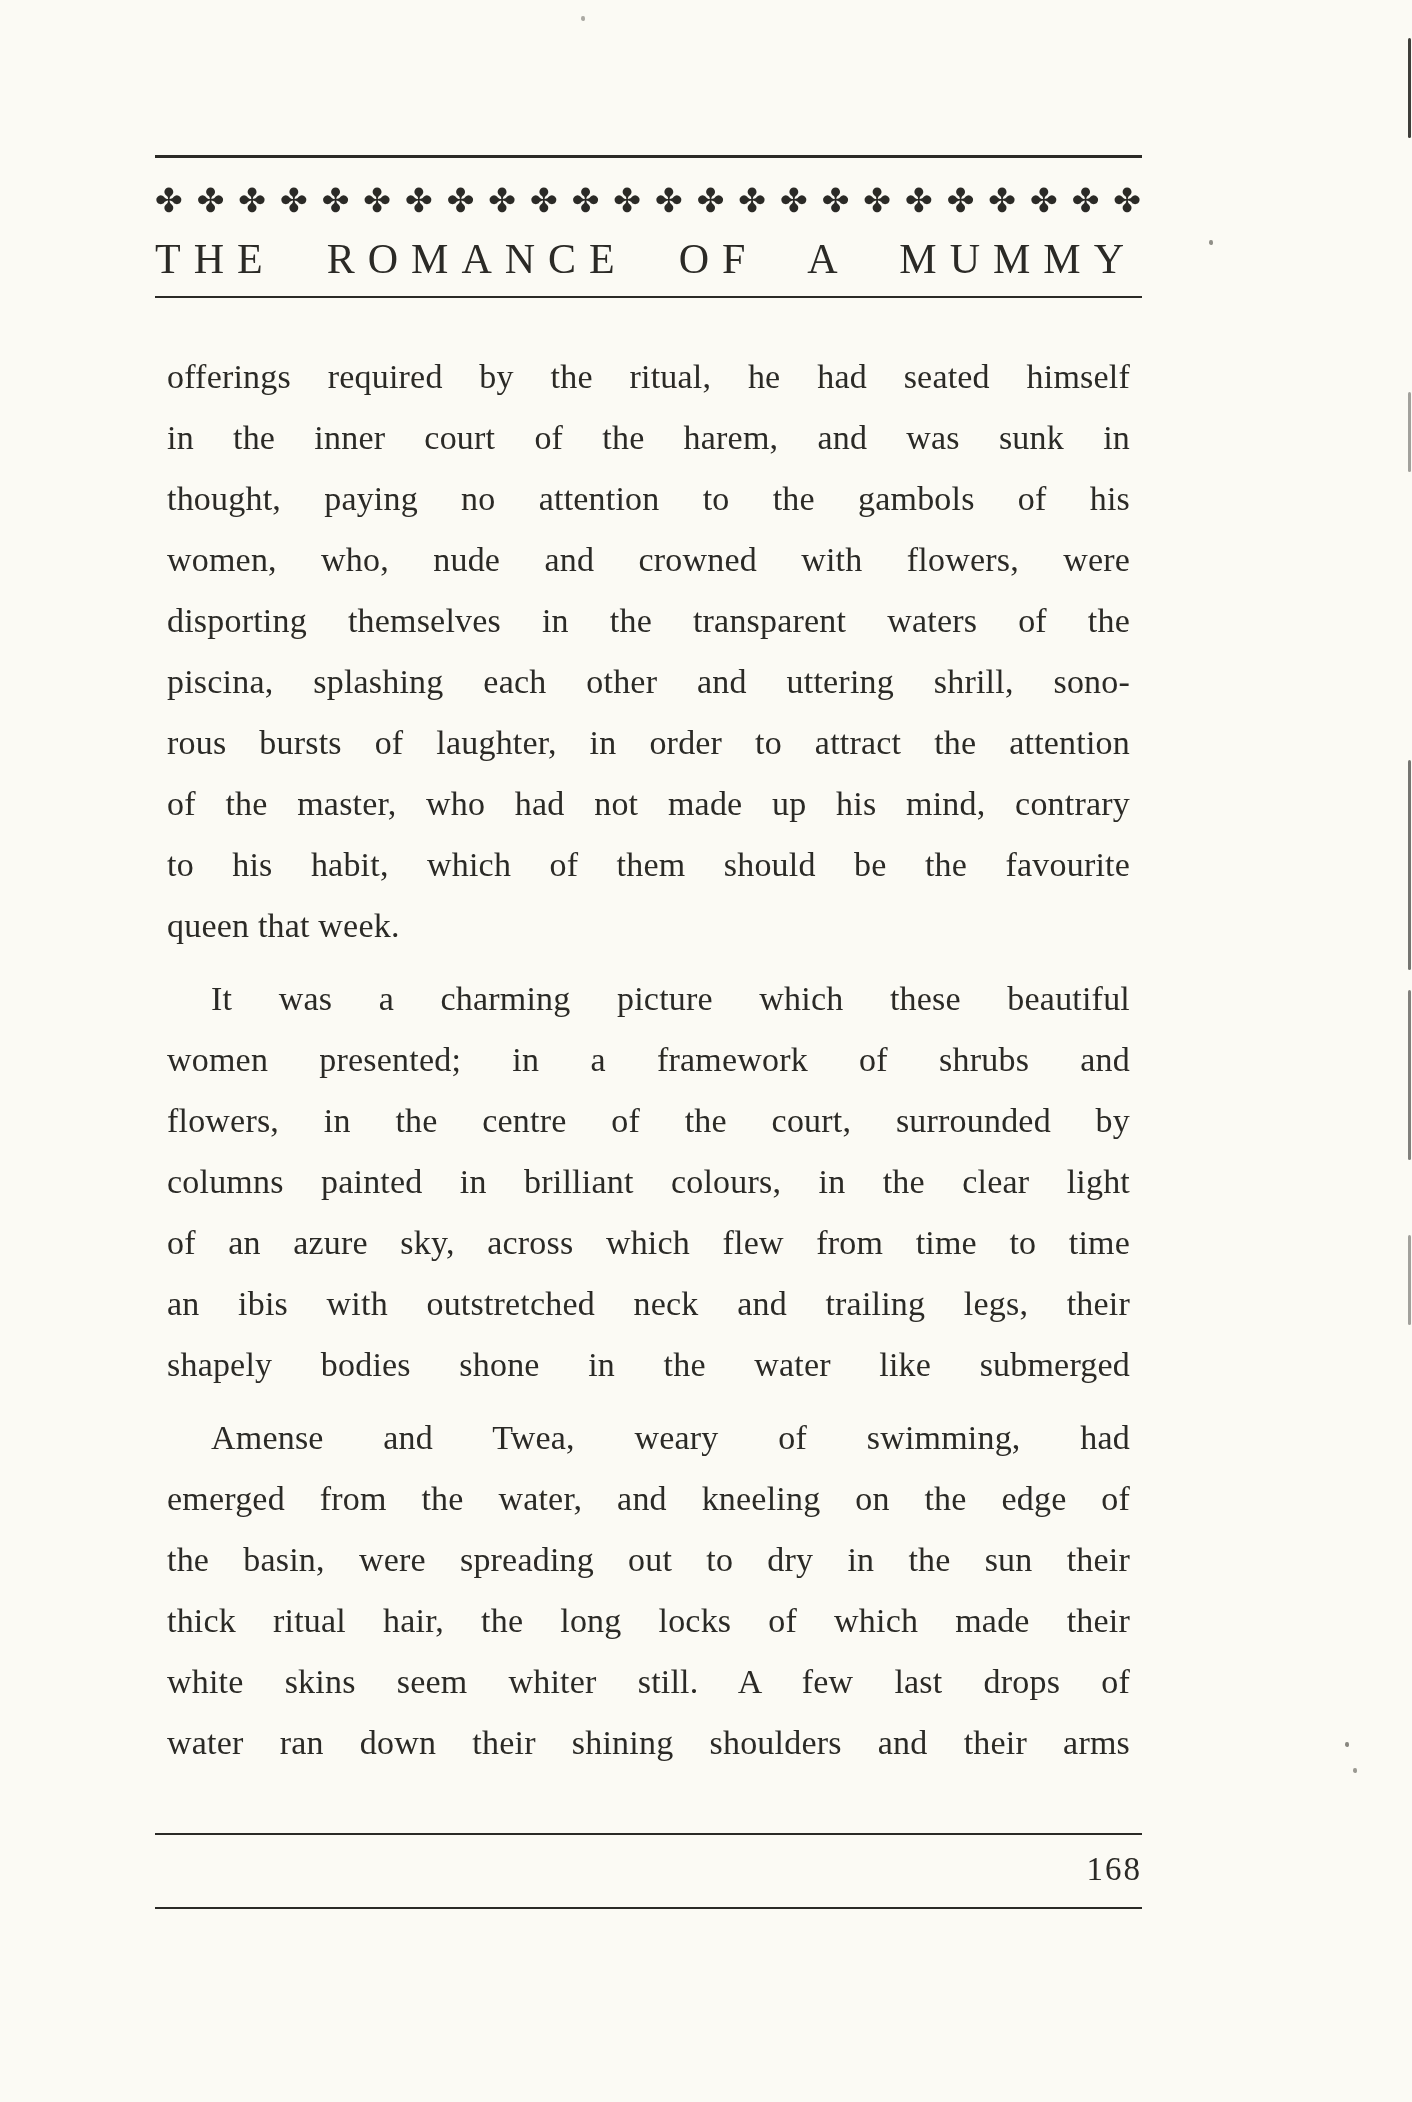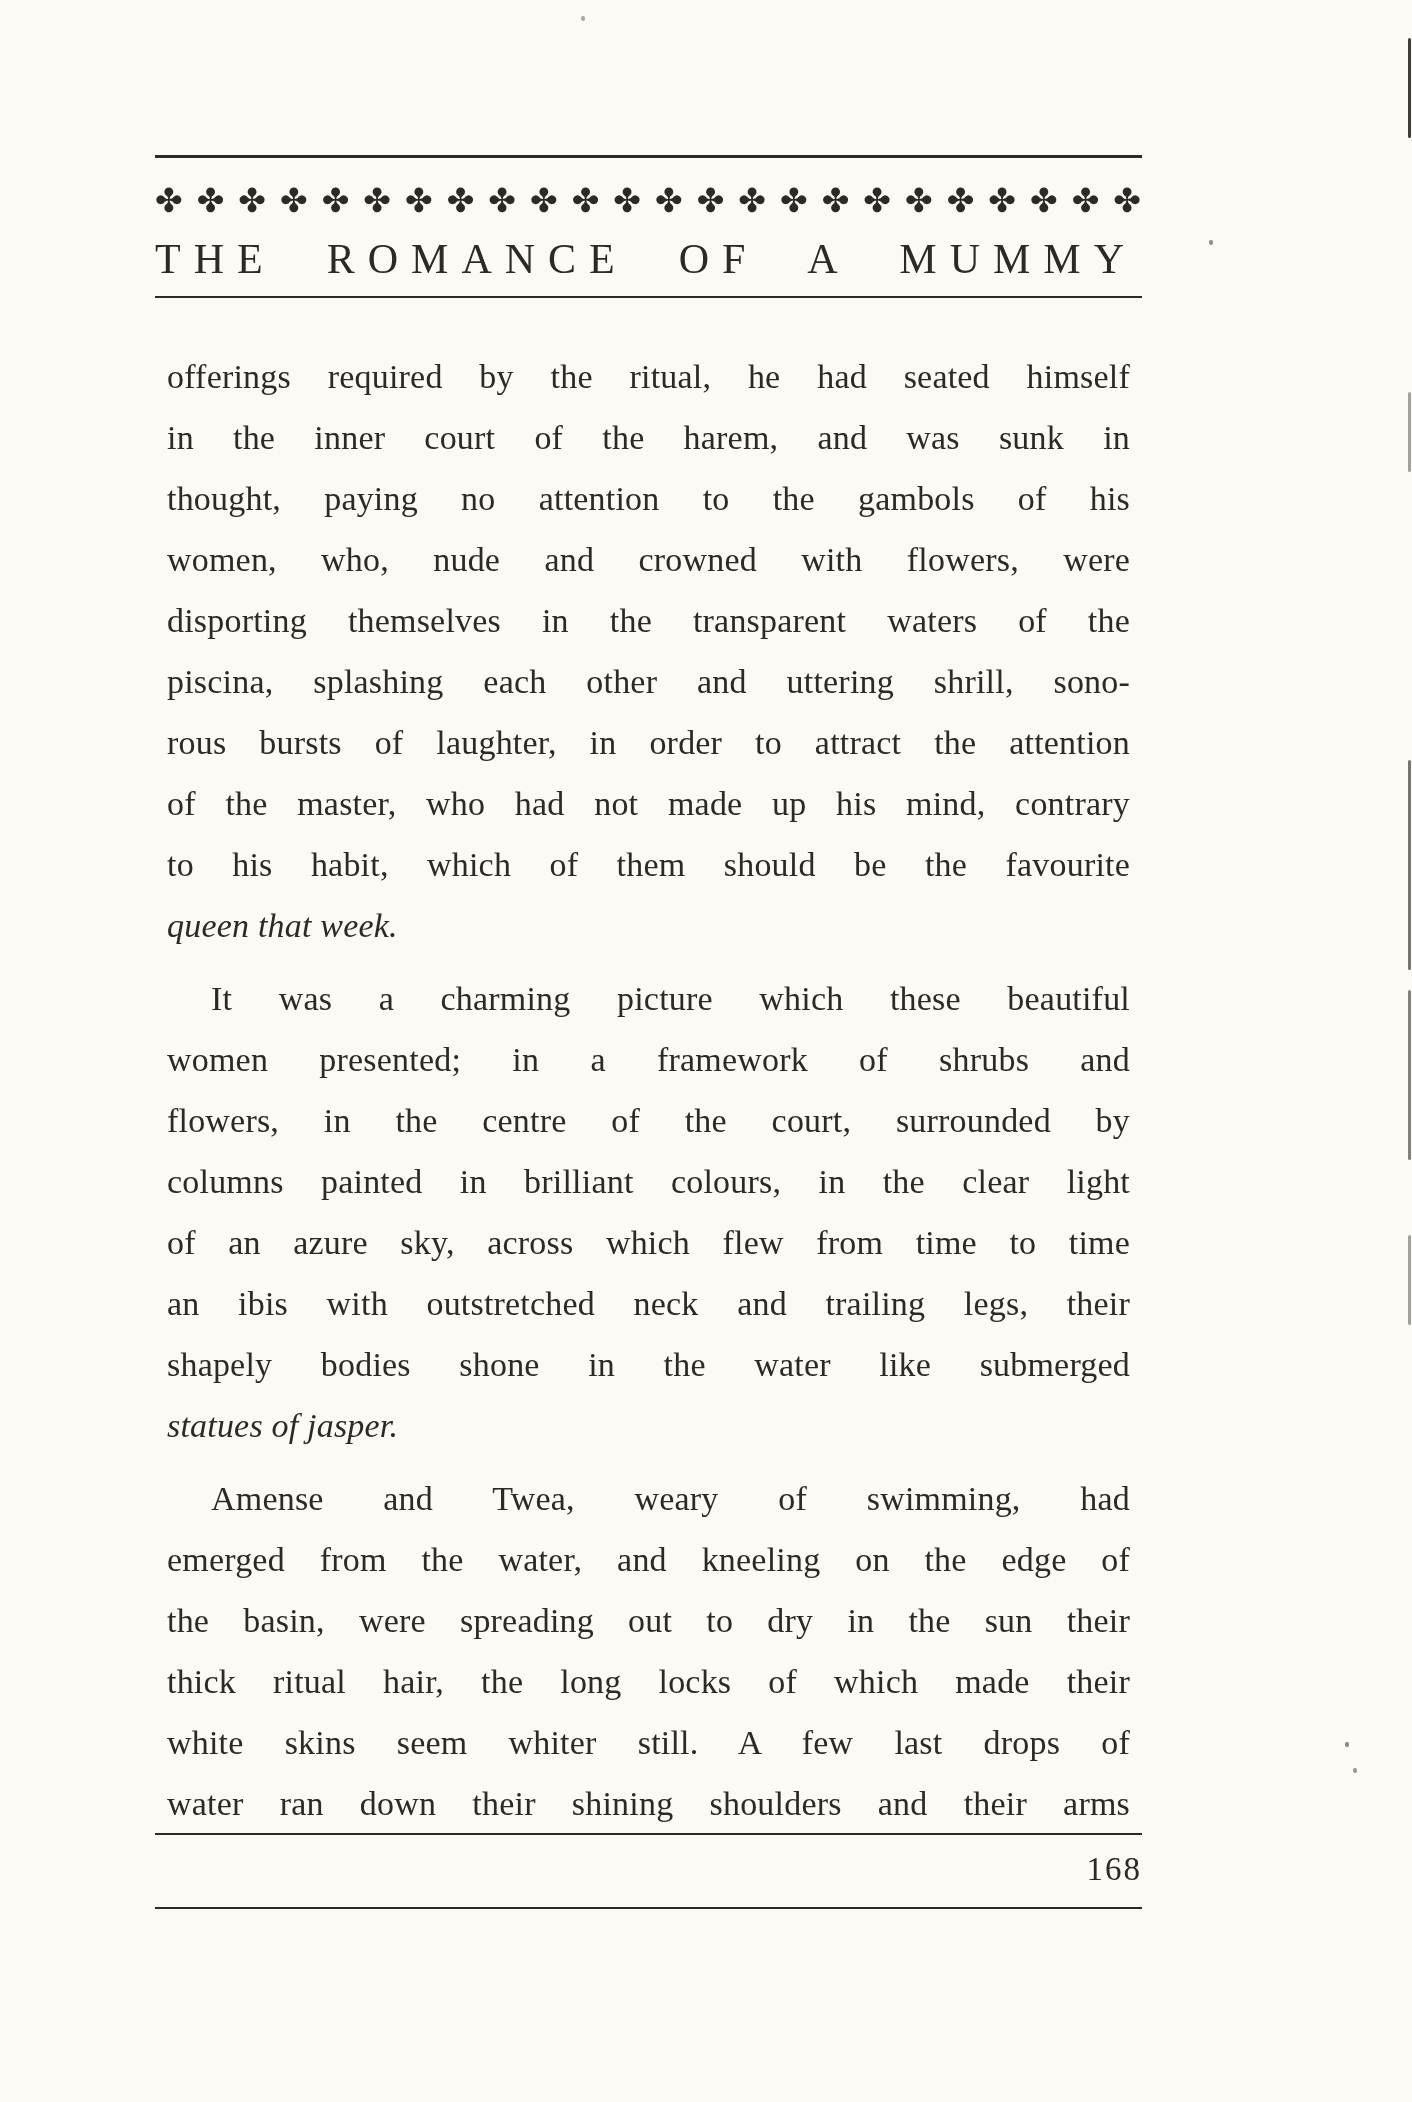--- a/index.html
+++ b/index.html
@@ -55,21 +55,21 @@
     letter-spacing: 0.2px;
   }
   .paragraph { margin: 12px; }
   .line {
     height: 61px;
     line-height: 61px;
     text-align: justify;
     text-align-last: justify;
     white-space: normal;
   }
-  .line.last   { text-align-last: left; font-style: italic; }
+  .line.last   { text-align-last: left; }
   .line.indent { text-indent: 44px; }
   .footer {
     position: absolute;
     left: 155px;
     top: 1833px;
     width: 987px;
   }
   .footer-rule-top    { height: 2px; }
   .page-number {
     margin-top: 14px;
@@ -123,21 +123,20 @@
           <div class="line last">queen that week.</div>
         </div>
         <div class="paragraph">
           <div class="line indent">It was a charming picture which these beautiful</div>
           <div class="line">women presented; in a framework of shrubs and</div>
           <div class="line">flowers, in the centre of the court, surrounded by</div>
           <div class="line">columns painted in brilliant colours, in the clear light</div>
           <div class="line">of an azure sky, across which flew from time to time</div>
           <div class="line">an ibis with outstretched neck and trailing legs, their</div>
           <div class="line">shapely bodies shone in the water like submerged</div>
-          <div class="line last">statues of jasper.</div>
         </div>
         <div class="paragraph">
           <div class="line indent">Amense and Twea, weary of swimming, had</div>
           <div class="line">emerged from the water, and kneeling on the edge of</div>
           <div class="line">the basin, were spreading out to dry in the sun their</div>
           <div class="line">thick ritual hair, the long locks of which made their</div>
           <div class="line">white skins seem whiter still. A few last drops of</div>
           <div class="line">water ran down their shining shoulders and their arms</div>
         </div>
       </div>

